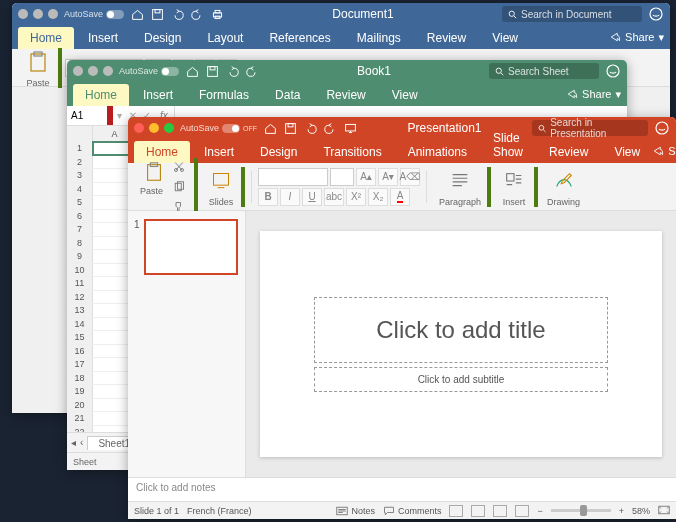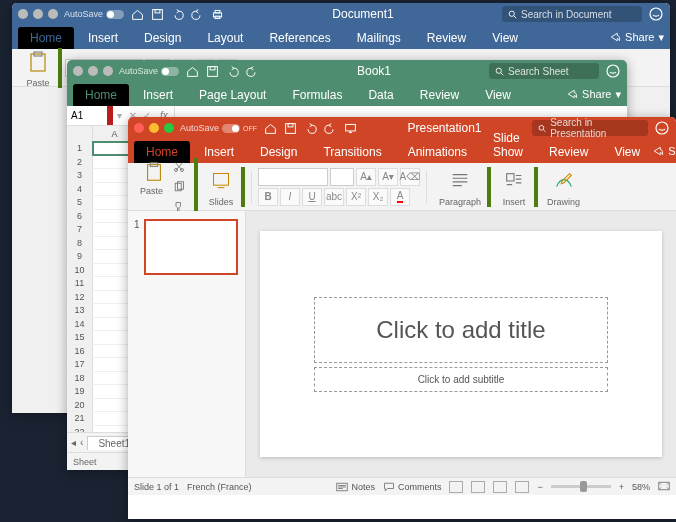--- a/index.html
+++ b/index.html
@@ -19,21 +19,21 @@
   .tic { width:14px; height:14px; display:flex; align-items:center; justify-content:center; }
   .tic svg { width:13px; height:13px; }
   .ttitle { flex:1; text-align:center; font-size:12px; }
   .search { background: rgba(0,0,0,0.2); border-radius:3px; height:16px; display:flex; align-items:center; padding:0 6px; color:rgba(255,255,255,0.8); font-size:10px; gap:4px; width:130px;}
   .search .mag { width:9px;height:9px;}
   .smile { width:16px;height:16px; display:flex;align-items:center;justify-content:center;}
   
   .tabs { height: 24px; display:flex; align-items:center; color:#fff; font-size:12px; padding:0 6px; justify-content:space-between;}
   .tabs-left { display:flex; gap:2px; height:100%; align-items:flex-end;}
   .tab { padding: 4px 12px; cursor:pointer; }
-  .tab.active { background:#000000; color:#333; border-radius:3px 3px 0 0; }
+  .tab.active { background:#fef9c3; color:#333; border-radius:3px 3px 0 0; }
   .sharebtn { display:flex; align-items:center; gap:4px; font-size:11px; }
   
   .ribbon { background:#f3f3f3; border-bottom:1px solid #ddd; padding:4px 6px; display:flex; align-items:center; gap:3px;}
   .rgroup { display:flex; flex-direction:column; align-items:center; gap:2px; padding:0 6px; border-right:4px solid #4d7c0f; }
   .rgroup:last-child{border-right:none;}
   .rgroup .lbl { font-size:9px; color:#666; }
   .rbig { width:28px; height:28px; display:flex; align-items:center; justify-content:center;}
   .rbtn { width:18px;height:18px;display:flex;align-items:center;justify-content:center; color:#888; font-size:11px;}
   .fontsel { height:18px; border:1px solid #ccc; font-size:10px; padding:0 3px; background:#fff; color:#555;}
   .minibtn { width:20px;height:18px;border:1px solid #ddd;background:#fafafa;font-size:10px;color:#888;display:inline-flex;align-items:center;justify-content:center;}
@@ -237,21 +237,20 @@
         <svg viewBox="0 0 16 16">
           <circle cx="8" cy="8" r="6"></circle>
           <path d="M5 9c1 1.5 5 1.5 6 0M6 6h0M10 6h0"></path>
         </svg>
       </span>
   </div>
   <div class="tabs">
     <div class="tabs-left">
       <div class="tab active">Home</div>
       <div class="tab">Insert</div>
-      <div class="tab">Page Layout</div>
       <div class="tab">Formulas</div>
       <div class="tab">Data</div>
       <div class="tab">Review</div>
       <div class="tab">View</div>
     </div>
     <div class="sharebtn">
       <svg width="12" height="12" viewBox="0 0 16 16">
           <path d="M3 8l8-5v3c4 0 3 7 3 7-1-3-3-3-3-3v3z"></path>
         </svg>
       <span>Share</span> ▾
@@ -572,20 +571,21 @@
         <div class="thumb"></div>
       </div>
     </div>
     <div class="stage">
       <div class="slide">
         <div class="ph title">Click to add title</div>
         <div class="ph sub">Click to add subtitle</div>
       </div>
     </div>
   </div>
+  <div class="notes">Click to add notes</div>
   <div class="pstatus">
     <div class="r">
       <span>Slide 1 of 1</span>
       <span>French (France)</span>
     </div>
     <div class="r">
       <span style="display:flex;align-items:center;gap:3px">
           <svg width="12" height="10" viewBox="0 0 16 12">
             <rect x="1" y="1" width="14" height="10"></rect>
             <path d="M3 4h10M3 6h10M3 8h6"></path>

